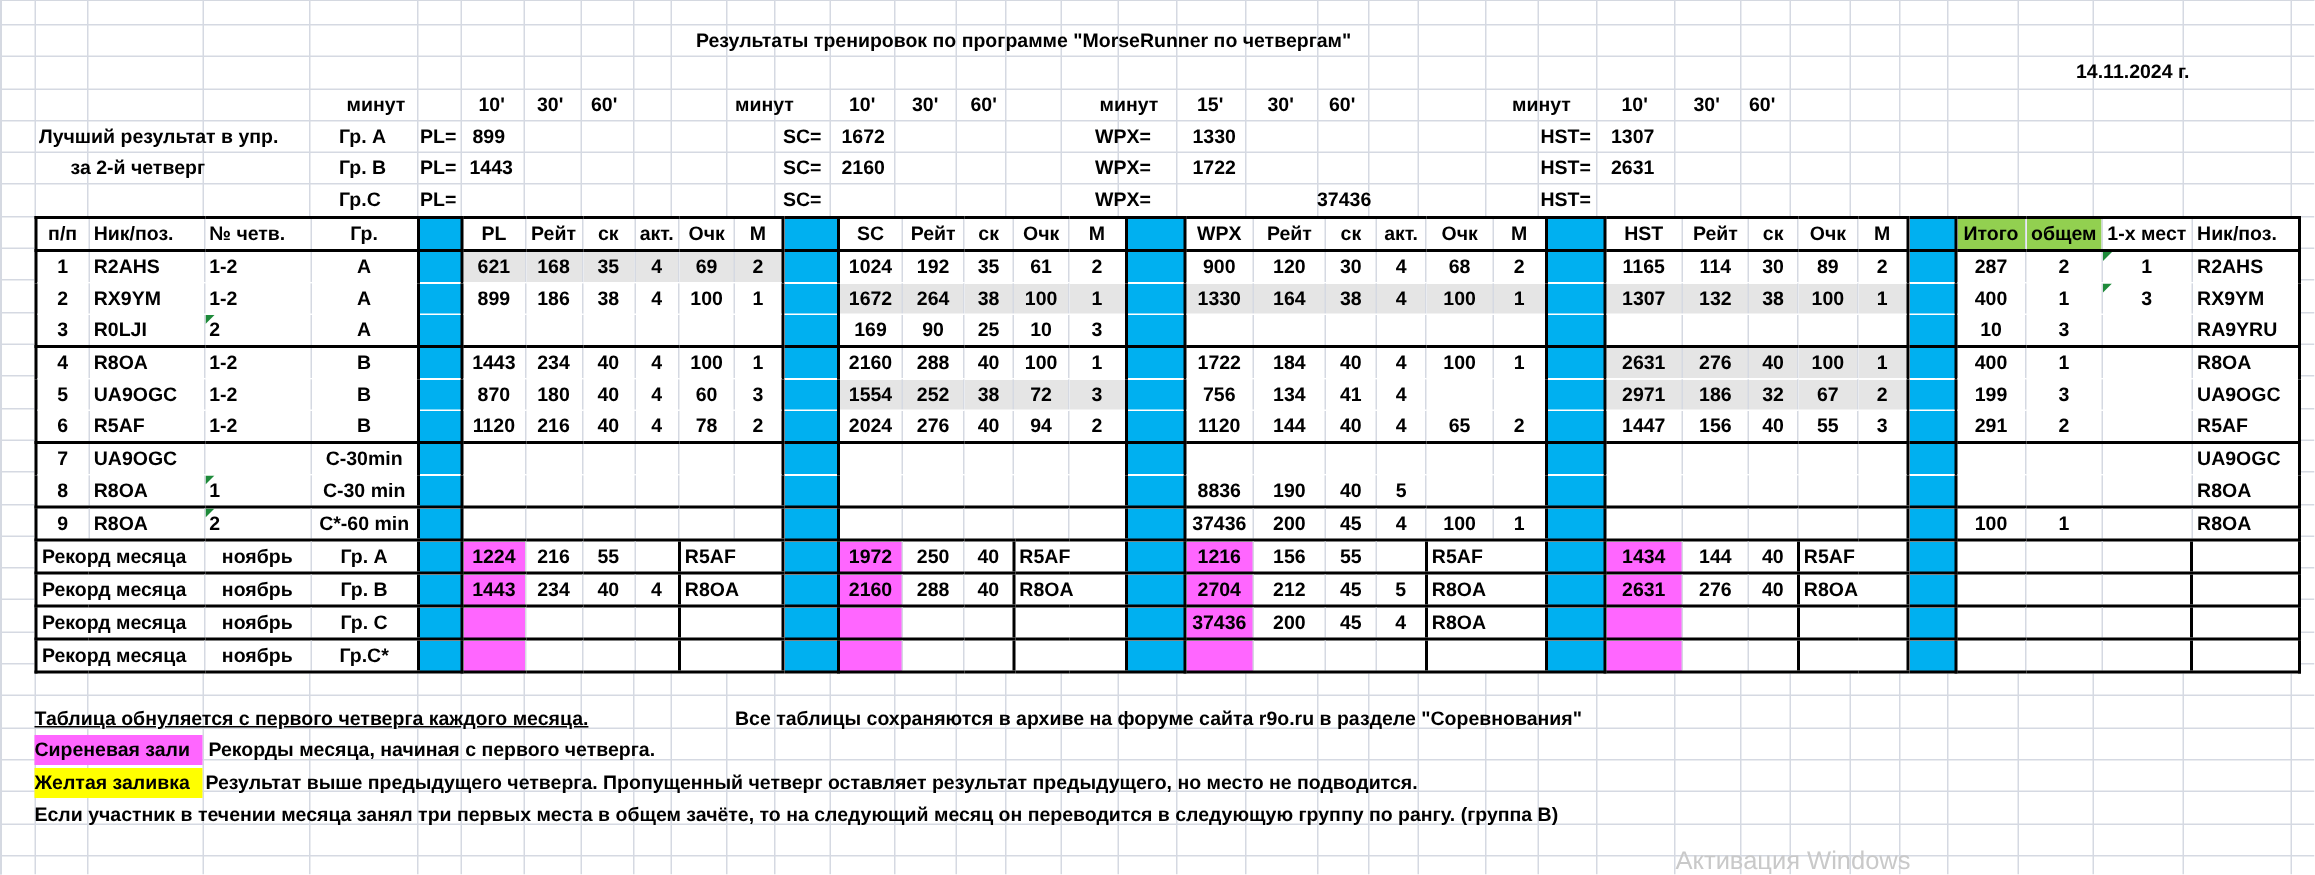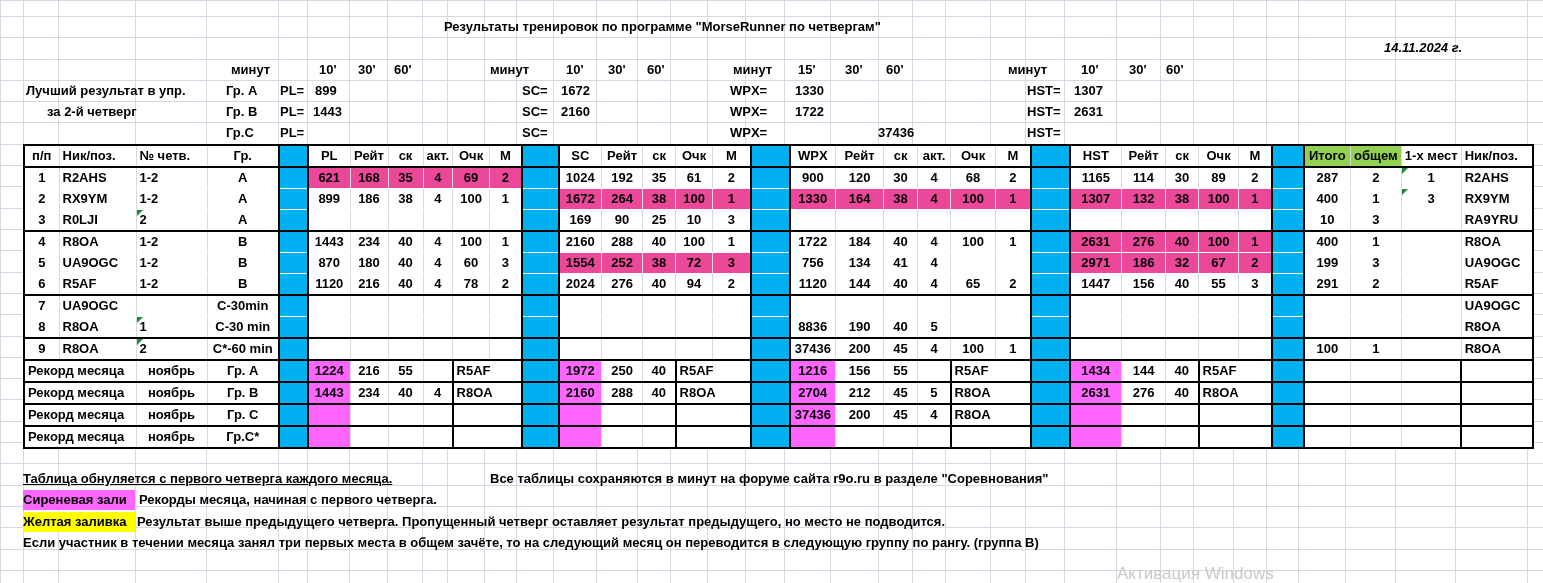--- a/index.html
+++ b/index.html
@@ -27,21 +27,21 @@
     border-left:1px solid #d5d9e2; border-right:1px solid #d5d9e2;
     border-top:1px solid #ffffff; border-bottom:1px solid #ffffff;
     text-align:center; font-size:13px; line-height:20px;
   }
   table.main td.L { text-align:left; }
   table.main td.B { border-left:2px solid #000; }
   table.main td.BR { border-right:2px solid #000; }
   table.main tr.thick td { border-bottom:2px solid #000; }
   table.main tr.topthick td { border-top:2px solid #000; }
   table.main td.blue { background:#00b0f0; border-left:2px solid #000; border-right:2px solid #000; }
-  table.main td.yel { background:#ec4899; }
+  table.main td.yel { background:#e5e5e5; }
   table.main td.pink { background:#ff66ff; }
   table.main td.green { background:#92d050; }
   table.main td.sep { border-left:2px solid #000; }
   .tri { position:relative; }
   .tri::before {
     content:""; position:absolute; left:0; top:0;
     border-top:6px solid #1e8a3a; border-right:6px solid transparent;
   }
   .legend-pink { background:#ff66ff; }
   .legend-yel { background:#ffff00; }
@@ -113,22 +113,22 @@
     <div class="hl" style="top: 421px;"></div>
     <div class="hl" style="top: 442px;"></div>
     <div class="hl" style="top: 463px;"></div>
     <div class="hl" style="top: 485px;"></div>
     <div class="hl" style="top: 506px;"></div>
     <div class="hl" style="top: 527px;"></div>
     <div class="hl" style="top: 549px;"></div>
     <div class="hl" style="top: 570px;"></div>
   </div>
 
-<div class="abs" style="left:432px;top:17px;padding-left:12px;">Результаты тренировок по программе "MorseRunner по четвергам"</div>
-<div class="abs" style="left:1384px;top:38px;font-style:italic;">14.11.2024 г.</div>
+<div class="abs" style="left:452px;top:17px;padding-left:12px;">Результаты тренировок по программе "MorseRunner по четвергам"</div>
+<div class="abs" style="left:1384px;top:38px;">14.11.2024 г.</div>
 
 <div class="abs" style="left:26px;top:81px;">Лучший результат  в упр.</div>
 <div class="abs" style="left:47px;top:102px;">за 2-й четверг</div>
 <div class="abs" style="left:226px;top:81px;">Гр. А</div>
 <div class="abs" style="left:226px;top:102px;">Гр. В</div>
 <div class="abs" style="left:226px;top:123px;">Гр.С</div>
 
 <div class="abs" style="left:231px;top:60px;">минут</div>
 <div class="abs" style="left:319px;top:60px;">10'</div>
 <div class="abs" style="left:358px;top:60px;">30'</div>
@@ -704,20 +704,20 @@
         <td class="blue"></td>
         <td></td>
         <td></td>
         <td></td>
         <td class="BR sep"></td>
       </tr>
     </tbody>
 </table>
 
 <div class="abs" style="left:23px;top:469px;text-decoration:underline;">Таблица обнуляется с первого четверга каждого месяца.</div>
-<div class="abs" style="left:490px;top:469px;">Все таблицы сохраняются в минут на форуме сайта r9o.ru  в разделе "Соревнования"</div>
+<div class="abs" style="left:490px;top:469px;">Все таблицы сохраняются в архиве на форуме сайта r9o.ru  в разделе "Соревнования"</div>
 <div class="abs legend-pink" style="left:23px;top:490px;width:112px;overflow:hidden;">Сиреневая зали</div>
 <div class="abs" style="left:139px;top:490px;">Рекорды месяца, начиная с первого четверга.</div>
 <div class="abs legend-yel" style="left:23px;top:512px;width:112px;overflow:hidden;">Желтая заливка</div>
 <div class="abs" style="left:137px;top:512px;">Результат выше предыдущего четверга. Пропущенный четверг оставляет результат предыдущего, но место не подводится.</div>
 <div class="abs" style="left:23px;top:533px;">Если участник в течении месяца занял три  первых места в общем зачёте, то на следующий месяц он переводится в следующую группу по рангу. (группа В)</div>
 
 <div class="watermark">Активация Windows</div>
 
 </body></html>

